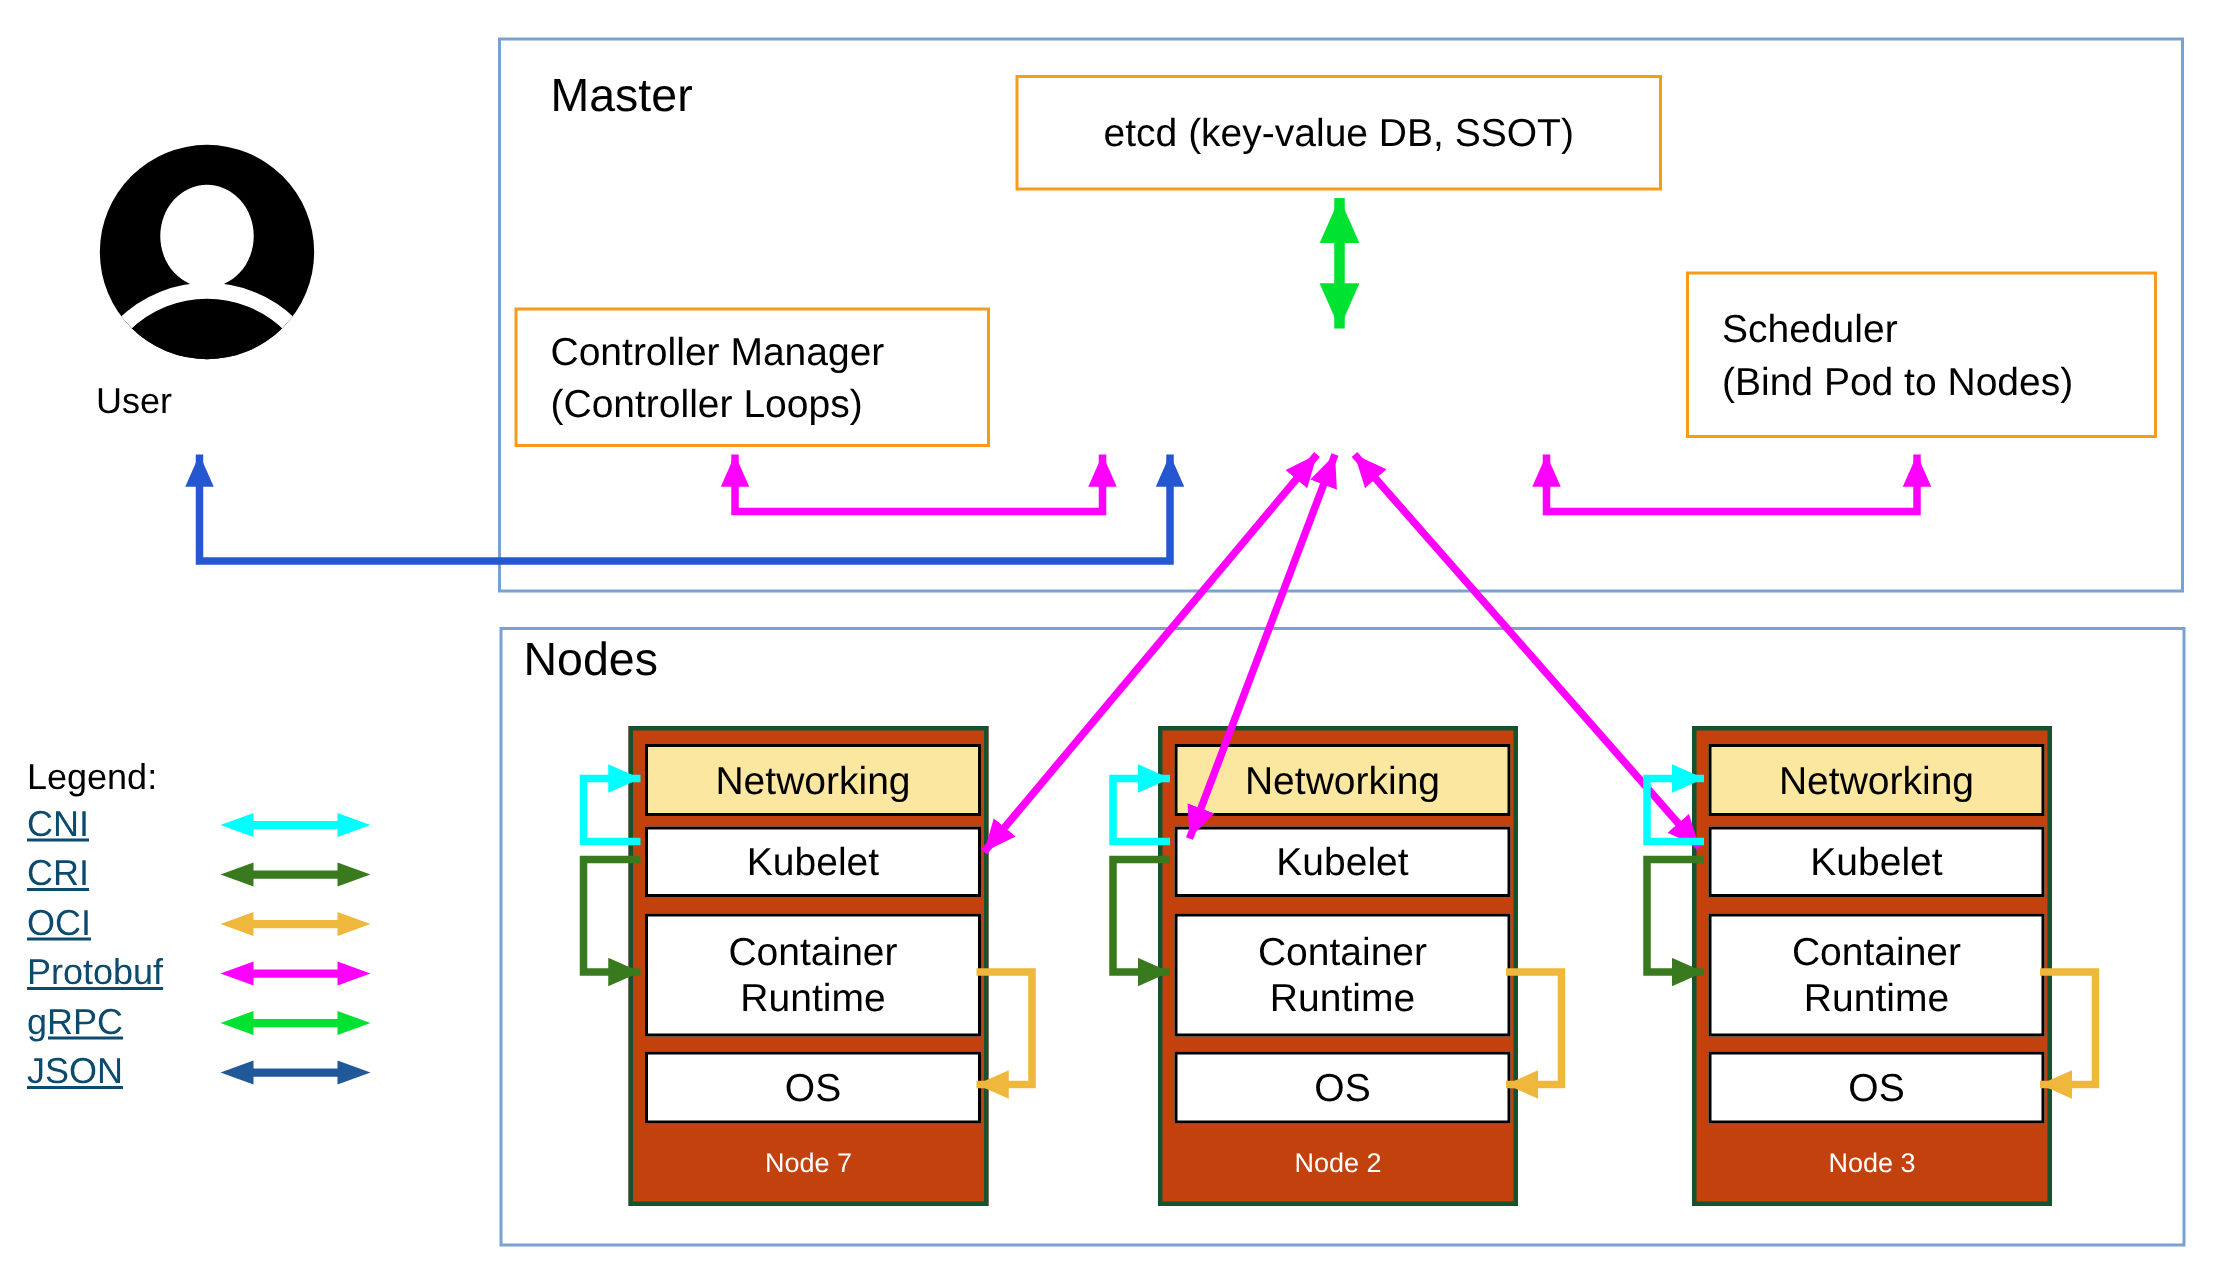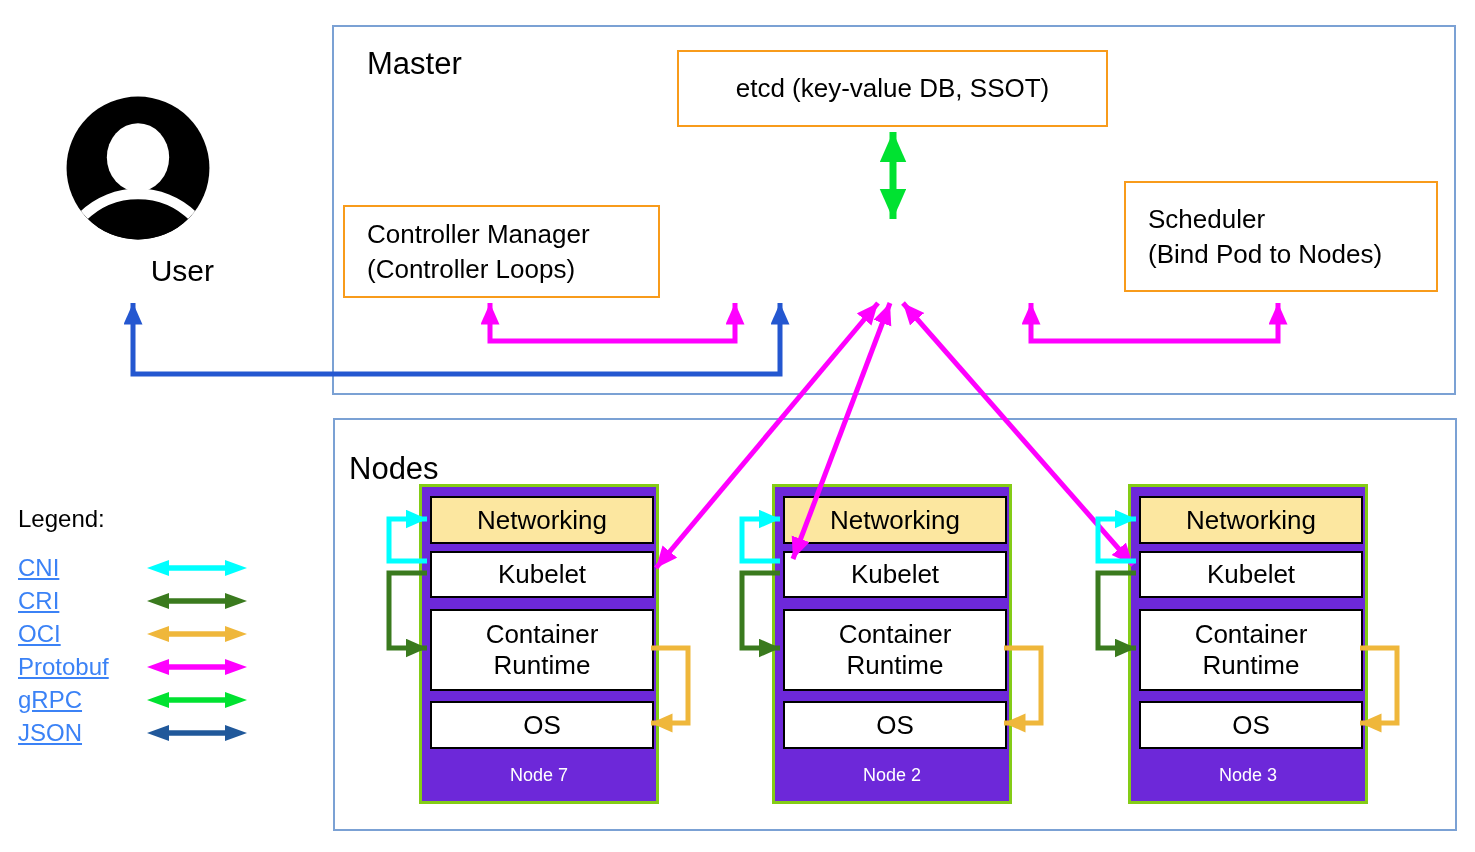--- a/index.html
+++ b/index.html
@@ -5,45 +5,45 @@
   html,body{margin:0;padding:0;background:#ffffff;}
   .stage{position:relative;width:1475px;height:852px;background:#ffffff;overflow:hidden;
          font-family:"Liberation Sans", sans-serif;color:#000;}
   .container{position:absolute;border:2.5px solid #7ba1d4;background:transparent;}
   .section-title{position:absolute;font-size:31px;color:#000;}
   .obox{position:absolute;border:2.5px solid #f89b1b;background:#ffffff;box-sizing:border-box;
         display:flex;flex-direction:column;justify-content:center;font-size:26px;line-height:35px;}
   .obox.centered{align-items:center;text-align:center;}
   .obox.leftpad{padding-left:22px;}
   .user-icon{position:absolute;}
-  .user-label{position:absolute;font-size:30px;text-align:right;}
+  .user-label{position:absolute;font-size:24px;text-align:left;}
   .legend{position:absolute;left:18px;top:505px;}
-  .legend-title{font-size:24px;margin-bottom:18px;}
+  .legend-title{font-size:24px;margin-bottom:0;}
   .lg-row{display:flex;align-items:center;height:33px;}
-  .lg-link{font-size:24px;color:#3b82f6;text-decoration:underline;width:127px;cursor:pointer;}
+  .lg-link{font-size:24px;color:#0c4a6e;text-decoration:underline;width:127px;cursor:pointer;}
   .lg-arrow{display:block;}
-  .node{position:absolute;width:240px;height:320px;background:#6d28d9;border:3px solid #84cc16;box-sizing:border-box;}
+  .node{position:absolute;width:240px;height:320px;background:#c2410c;border:3px solid #14532d;box-sizing:border-box;}
   .layer{position:absolute;left:8px;width:224px;background:#fff;border:2.5px solid #000;box-sizing:border-box;
          display:flex;align-items:center;justify-content:center;text-align:center;font-size:26px;line-height:31px;}
   .layer.networking{background:#fce7a0;}
   .layer span{display:inline-block;max-width:175px;}
   .node-title{position:absolute;left:0;top:262px;width:100%;height:52px;display:flex;align-items:center;
               justify-content:center;color:#ffffff;font-size:18px;}
   .overlay{position:absolute;left:0;top:0;pointer-events:none;}
 </style>
 </head>
 <body>
 
 <div class="stage">
 
   <div class="container" style="left:332px;top:25px;width:1120px;height:366px;"></div>
   <div class="section-title" style="left:367px;top:46px;">Master</div>
 
   <div class="container" style="left:333px;top:418px;width:1120px;height:409px;"></div>
-  <div class="section-title" style="left:349px;top:451px;">Nodes</div>
+  <div class="section-title" style="left:349px;top:422px;">Nodes</div>
 
   <div class="obox centered" style="left:677px;top:50px;width:431px;height:77px;">
     <span>etcd (key-value DB, SSOT)</span>
   </div>
 
   <div class="obox leftpad" style="left:343px;top:205px;width:317px;height:93px;">
     <span>Controller Manager</span>
     <span>(Controller Loops)</span>
   </div>
 

